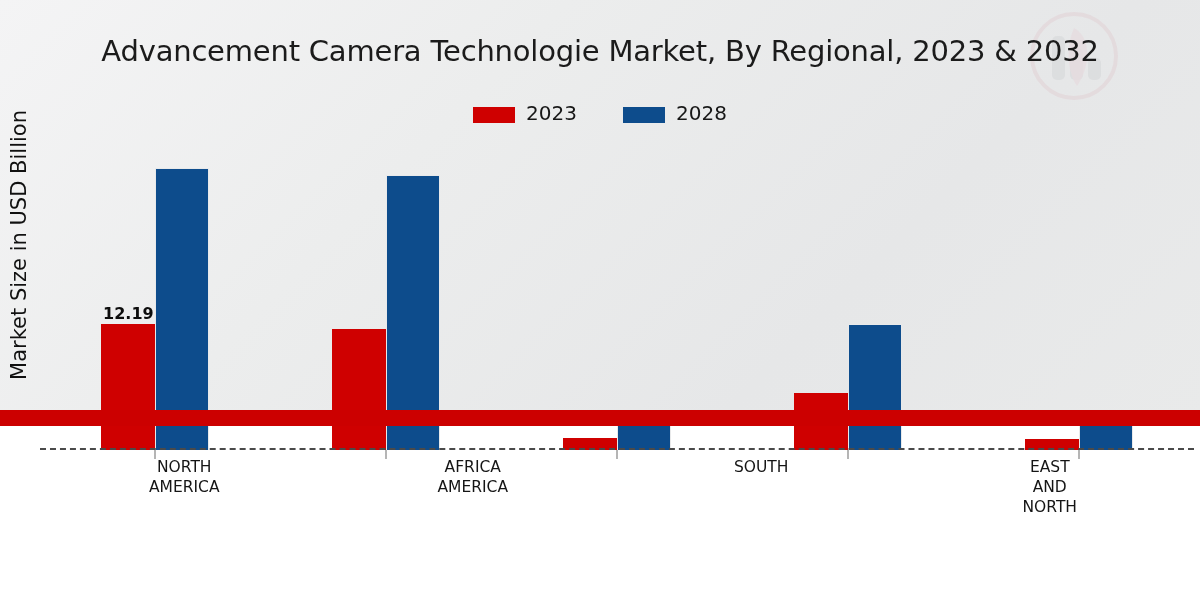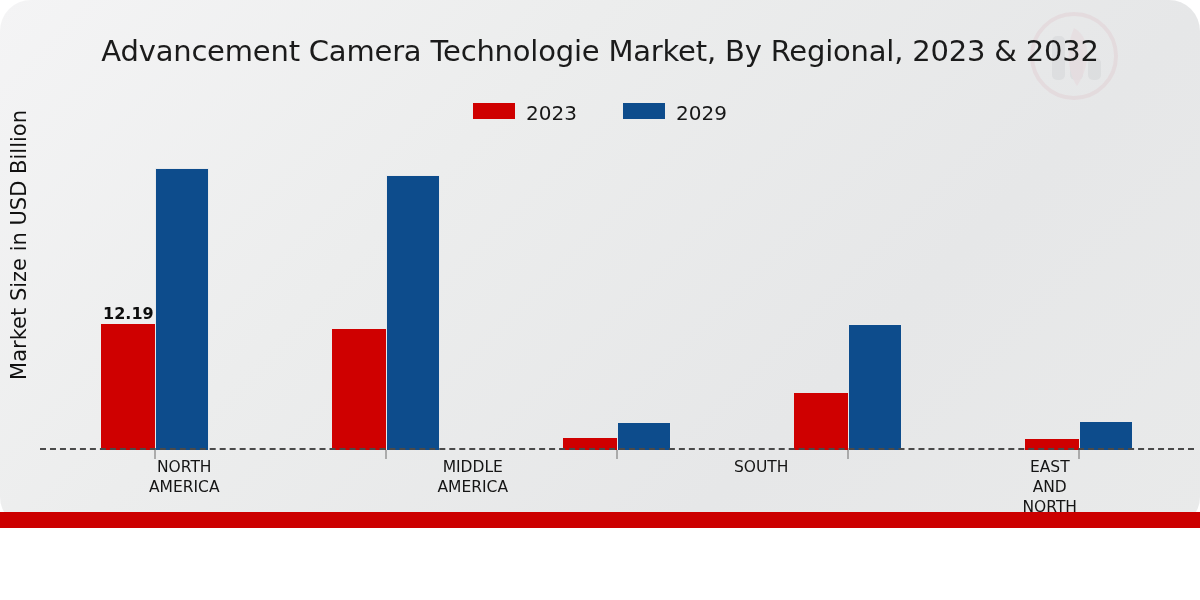--- a/index.html
+++ b/index.html
@@ -3,23 +3,22 @@
 <meta charset="utf-8">
 <style>
   * { box-sizing: border-box; margin: 0; padding: 0; }
   html, body {
     width: 1200px; height: 600px;
     font-family: "DejaVu Sans", sans-serif;
     overflow: hidden;
   }
   #page {
     position: relative;
-    width: 1200px; height: 528px;
+    width: 1200px; height: 426px;
     background: linear-gradient(135deg, #f4f4f5 0%, #eceded 35%, #e6e7e8 70%, #e9eaea 100%);
-    border-radius: 31px;
   }
 
   
   #watermark {
     position: absolute;
     right: 74px; top: 6px;
     width: 104px; height: 104px;
     opacity: 0.33;
     pointer-events: none;
   }
@@ -40,21 +39,21 @@
   
   #legend {
     position: absolute;
     top: 103px;
     left: 0; right: 0;
     display: flex;
     justify-content: center;
     align-items: center;
     gap: 46px;
   }
-  .legend-item { display: flex; align-items: flex-start; gap: 11px; }
+  .legend-item { display: flex; align-items: flex-end; gap: 11px; }
   .legend-swatch { width: 42px; height: 16px; display: block; }
   .legend-label {
     font-size: 20px;
     color: #171717;
     font-family: "DejaVu Sans", sans-serif;
     line-height: 1;
   }
 
   
   #y-axis-title {
@@ -179,21 +178,21 @@
 
   <div id="chart-title">Advancement Camera Technologie Market, By Regional, 2023 &amp; 2032</div>
 
   <div id="legend">
     <div class="legend-item">
       <span class="legend-swatch" style="background:#cf0000"></span>
       <span class="legend-label">2023</span>
     </div>
     <div class="legend-item">
       <span class="legend-swatch" style="background:#0d4c8c"></span>
-      <span class="legend-label">2029</span>
+      <span class="legend-label">2028</span>
     </div>
   </div>
 
   <div id="y-axis-title">
     <span>Market Size in USD Billion</span>
   </div>
 
   <div id="plot">
     <div id="groups">
         <div class="group">
@@ -236,21 +235,21 @@
       </div>
     <div id="baseline"></div>
   </div>
 
   <div id="cat-labels">
       <div class="cat">
         <div>NORTH</div>
         <div>AMERICA</div>
       </div>
       <div class="cat">
-        <div>MIDDLE</div>
+        <div>AFRICA</div>
         <div>AMERICA</div>
       </div>
       <div class="cat">
         <div>SOUTH</div>
       </div>
       <div class="cat">
         <div>EAST</div>
         <div>AND</div>
         <div>NORTH</div>
       </div>

